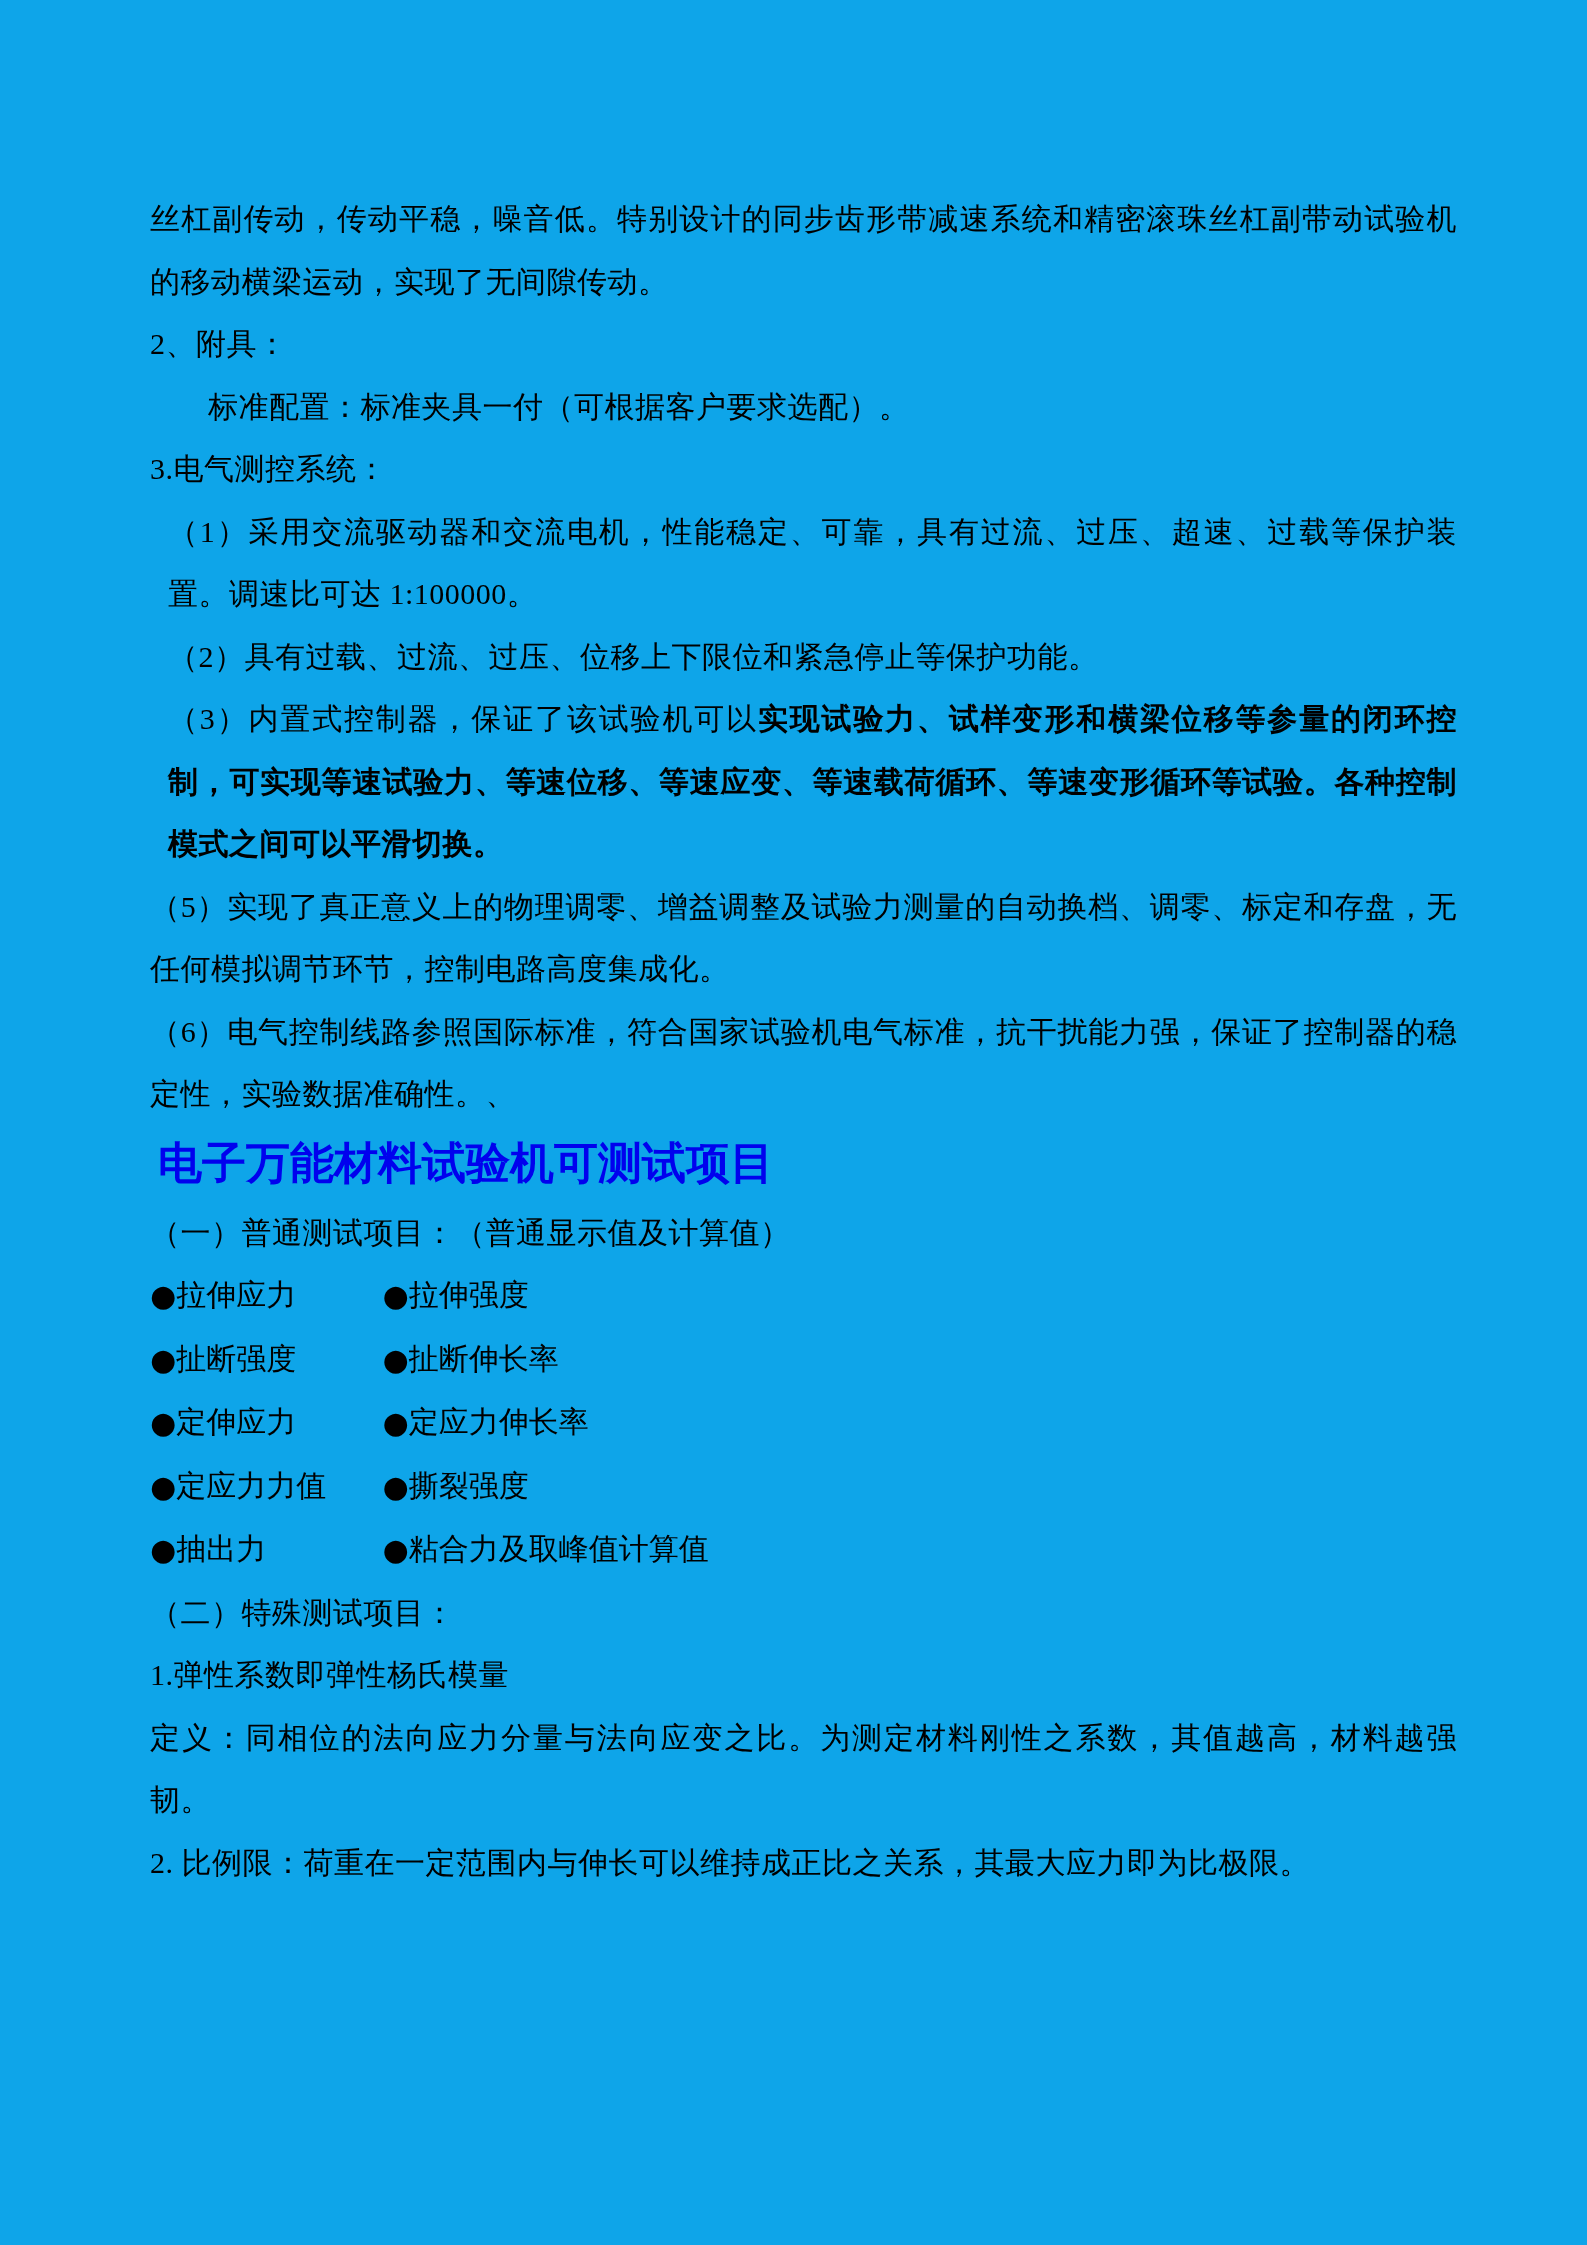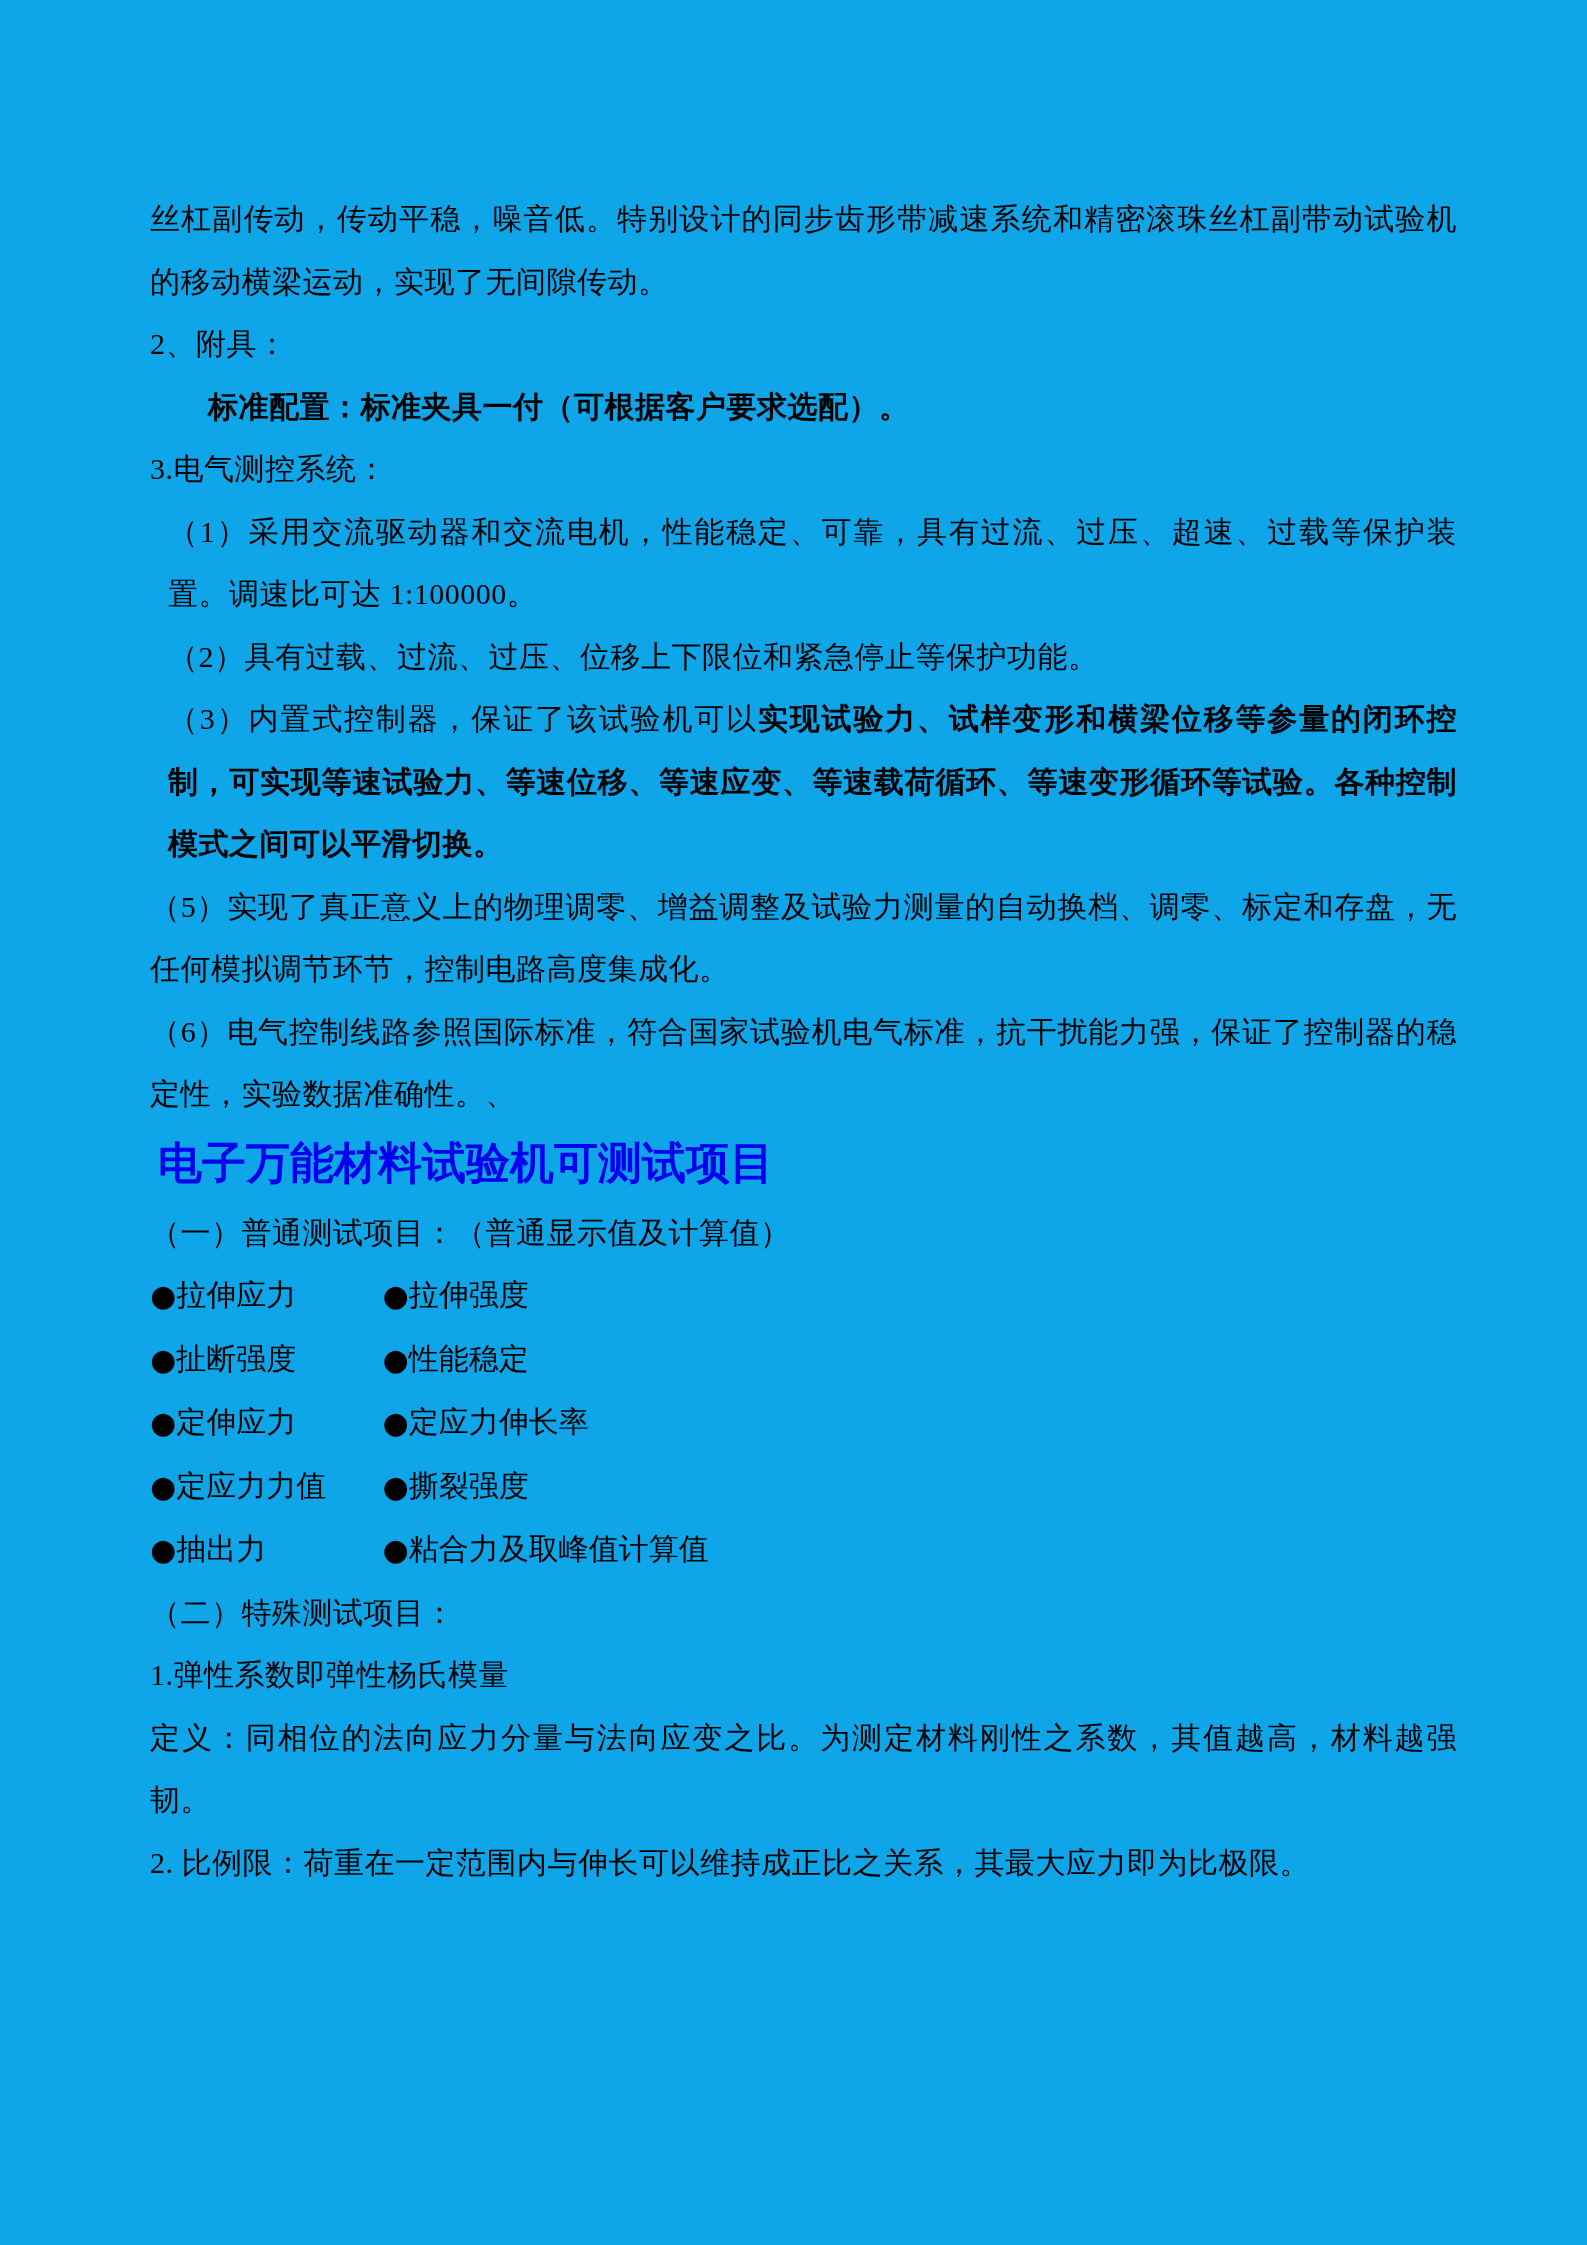--- a/index.html
+++ b/index.html
@@ -19,21 +19,21 @@
     top: 188px;
     width: 1307px;
   }
   p.body {
     margin: 0;
     font-size: 30px;
     line-height: 62.5px;
     text-align: justify;
     letter-spacing: 0.5px;
   }
-  .indent-config { padding-left: 58px; font-weight: bold; }
+  .indent-config { padding-left: 58px; }
   .indent-item  { padding-left: 18px; }
   .bold-run { font-weight: bold; }
   .heading {
     margin: 0;
     padding-left: 8px;
     font-size: 44px;
     line-height: 76px;
     font-weight: bold;
     color: #0101ee; 
   }
@@ -79,21 +79,21 @@
 
     <p class="body">（一）普通测试项目：（普通显示值及计算值）</p>
 
     <div class="test-row">
       <span class="cell-left"><span class="bullet">●</span><span>拉伸应力</span></span>
       <span class="cell-right"><span class="bullet">●</span><span>拉伸强度</span></span>
     </div>
 
     <div class="test-row">
       <span class="cell-left"><span class="bullet">●</span><span>扯断强度</span></span>
-      <span class="cell-right"><span class="bullet">●</span><span>性能稳定</span></span>
+      <span class="cell-right"><span class="bullet">●</span><span>扯断伸长率</span></span>
     </div>
 
     <div class="test-row">
       <span class="cell-left"><span class="bullet">●</span><span>定伸应力</span></span>
       <span class="cell-right"><span class="bullet">●</span><span>定应力伸长率</span></span>
     </div>
 
     <div class="test-row">
       <span class="cell-left"><span class="bullet">●</span><span>定应力力值</span></span>
       <span class="cell-right"><span class="bullet">●</span><span>撕裂强度</span></span>

